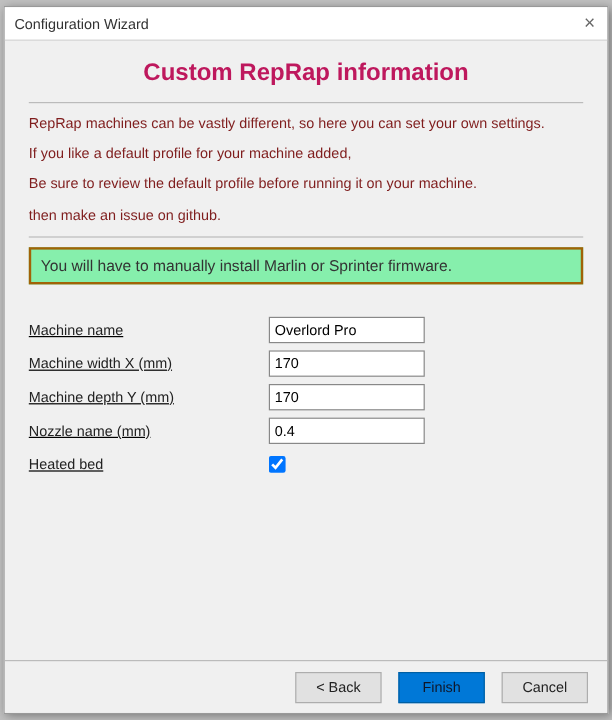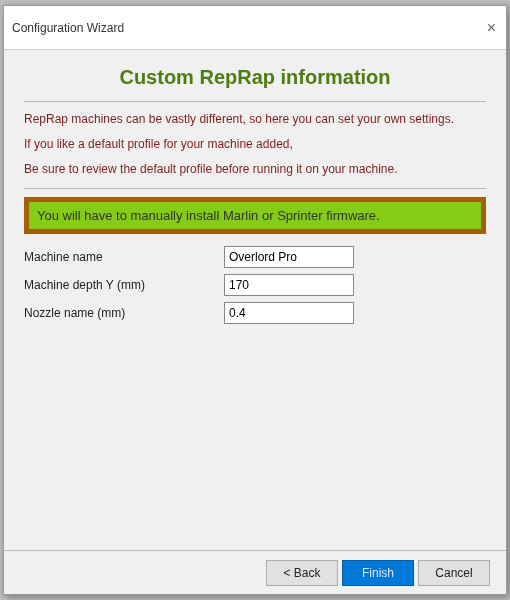--- a/index.html
+++ b/index.html
@@ -24,21 +24,21 @@
       height: 590px;
       background: #f0f0f0;
       border: 1px solid #999;
       box-shadow: 2px 2px 8px rgba(0,0,0,0.4);
       display: flex;
       flex-direction: column;
     }
 
     .title-bar {
       background: #fff;
-      height: 44px;
+      height: 28px;
       display: flex;
       align-items: center;
       justify-content: space-between;
       padding: 12px 8px;
       border-bottom: 1px solid #ccc;
       flex-shrink: 0;
     }
 
     .title-bar-text {
       font-size: 12px;
@@ -60,49 +60,50 @@
       padding: 16px 20px;
       overflow: auto;
       background: #f0f0f0;
     }
 
     .page-title {
       font-size: 20px;
       font-weight: bold;
       text-align: center;
       margin-bottom: 12px;
-      color: #4d7c0f;
+      color: #be185d;
     }
 
     .divider {
       border: none;
       border-top: 1px solid #bbb;
       margin: 8px 0;
     }
 
     .intro-text {
       font-size: 12px;
       color: #7f1d1d;
       line-height: 1.6;
       margin-bottom: 6px;
     }
 
     .info-box {
-      background: #84cc16;
-      border: 5px solid #a16207;
+      background: #86efac;
+      border: 2px solid #a16207;
       padding: 6px 8px;
       margin: 8px 0;
       font-size: 12px;
       color: #333;
     }
 
     .form-table {
       width: 100%;
-      margin-top: 9px;
+      margin-top: 24px;
       border-collapse: collapse;
+      text-decoration: underline;
     }
 
     .form-table tr {
       height: 28px;
     }
 
     .form-table td.label {
       width: 200px;
       color: #222;
       font-size: 12px;
@@ -136,38 +137,38 @@
     }
 
     .footer {
       height: 44px;
       background: #f0f0f0;
       border-top: 1px solid #bbb;
       display: flex;
       align-items: center;
       justify-content: flex-end;
       padding: 0 16px;
-      gap: 4px;
+      gap: 14px;
       flex-shrink: 0;
     }
 
     .btn {
       height: 26px;
       min-width: 72px;
       padding: 0 12px;
       font-size: 12px;
       background: #e1e1e1;
       border: 1px solid #adadad;
       cursor: pointer;
       color: #222;
     }
 
     .btn-primary {
       background: #0078d7;
-      color: #e5e5e5;
+      color: #0f172a;
       border-color: #005fa3;
     }
   </style>
 </head>
 <body>
 
 <div class="window">
 
   <div class="title-bar">
     <span class="title-bar-text">Configuration Wizard</span>
@@ -175,54 +176,69 @@
   </div>
 
   <div class="content">
     <div class="page-title">Custom RepRap information</div>
     <hr class="divider">
 
     <div>
       <p class="intro-text">RepRap machines can be vastly different, so here you can set your own settings.</p>
       <p class="intro-text">If you like a default profile for your machine added,</p>
       <p class="intro-text">Be sure to review the default profile before running it on your machine.</p>
+      <p class="intro-text">then make an issue on github.</p>
     </div>
 
     <hr class="divider">
 
     <div class="info-box">
       <span>You will have to manually install Marlin or Sprinter firmware.</span>
     </div>
 
     <table class="form-table">
       <tbody>
 
         <tr>
           <td class="label">Machine name</td>
           <td class="field">
             <input class="text-input" type="text" value="Overlord Pro" style="">
           </td>
         </tr>
 
+        <tr>
+          <td class="label">Machine width X (mm)</td>
+          <td class="field">
+            <input class="text-input" type="text" value="170" style="">
+          </td>
+        </tr>
 
         <tr>
           <td class="label">Machine depth Y (mm)</td>
           <td class="field">
             <input class="text-input" type="text" value="170" style="">
           </td>
         </tr>
 
 
         <tr>
           <td class="label">Nozzle name (mm)</td>
           <td class="field">
             <input class="text-input" type="text" value="0.4" style="">
           </td>
         </tr>
 
+        <tr>
+          <td class="label">Heated bed</td>
+          <td class="field">
+            <div class="checkbox-cell">
+              <input type="checkbox" checked="" style="">
+            </div>
+          </td>
+        </tr>
 
       </tbody>
     </table>
   </div>
 
   <div class="footer">
     <button class="btn">&lt; Back</button>
     <button class="btn btn-primary">Finish</button>
     <button class="btn">Cancel</button>
   </div>

